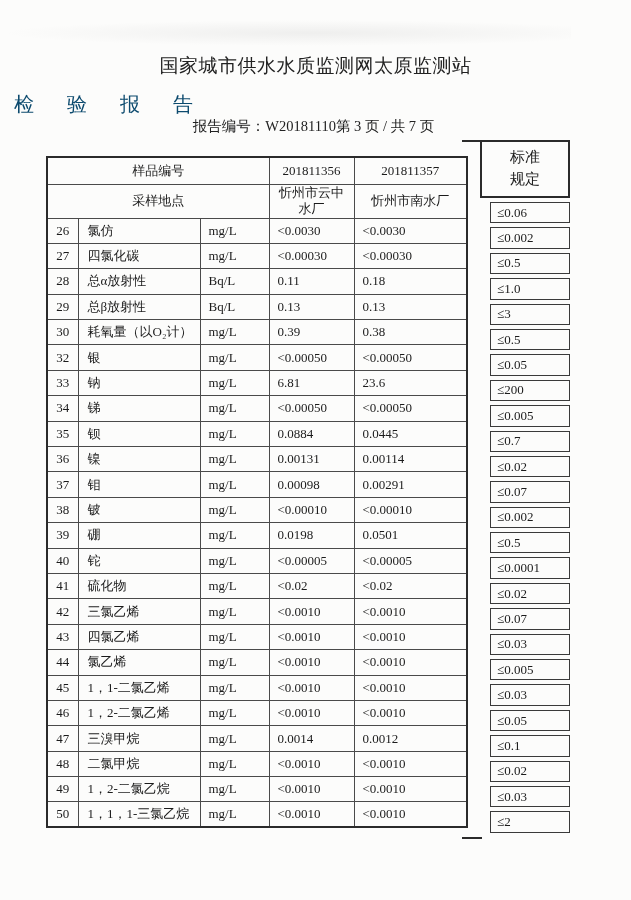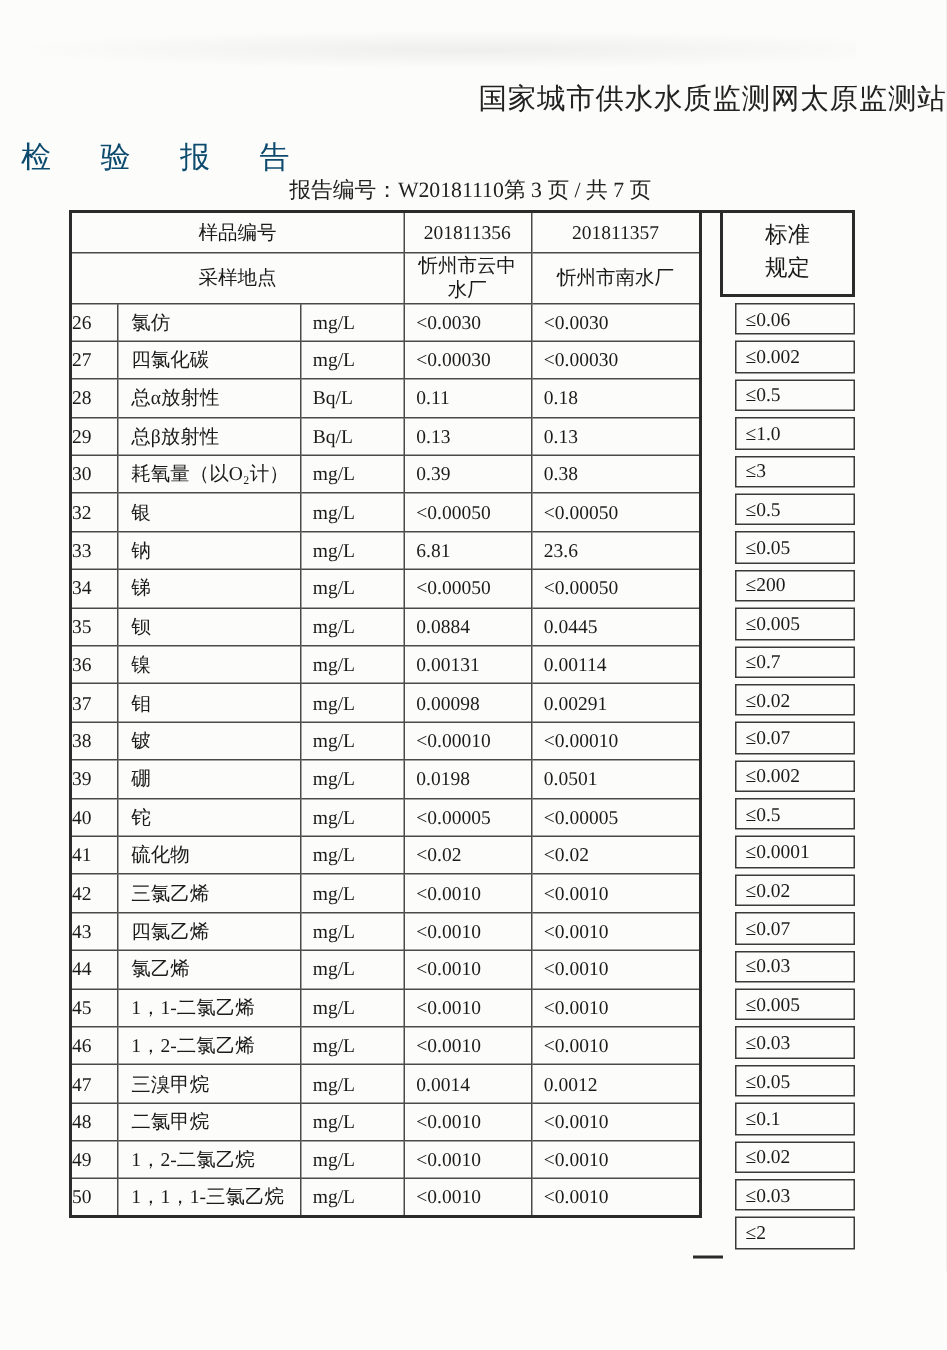--- a/index.html
+++ b/index.html
@@ -10,21 +10,21 @@
     height: 900px;
     margin: 0 auto;
     background: #fcfcfb;
     color: #1b1b1b;
     font-family: "Liberation Serif", "DejaVu Serif", serif;
     overflow: hidden;
   }
   .doc-title {
     position: absolute;
     top: 53px; left: 0; right: 0;
-    text-align: right;
+    text-align: center;
     font-size: 19px;
     letter-spacing: 0.5px;
     color: #222;
   }
   .doc-subtitle {
     position: absolute;
     top: 91px; left: 0; right: 0;
     text-align: left;
     font-size: 20px;
     letter-spacing: 14px;
@@ -42,38 +42,38 @@
   }
   .table-wrap {
     position: absolute;
     top: 140px;
     left: 46px;
     width: 524px;
     height: 701px;
   }
   table.main {
     position: absolute;
-    left: 0; top: 0;
+    left: 0; top: 16px;
     width: 420px;
     border-collapse: collapse;
     table-layout: fixed;
     font-size: 13px;
   }
   table.main td {
     border: 1px solid #4a4a4a;
     vertical-align: middle;
     overflow: hidden;
   }
   table.main { border: 2px solid #2b2b2b; }
   table.main thead td { text-align: center; }
   tr.hdr-a td { height: 27px; }
   tr.hdr-b td { height: 34px; line-height: 1.25; }
   td.loc-cell { padding: 0 7px; }
   tbody.rows td { height: 25.4px; }
-  td.c-no   { font-size: 13px; }
+  td.c-no   { text-align: center; font-size: 13px; }
   td.c-name { padding-left: 9px; font-size: 13px; }
   td.c-unit { padding-left: 8px; font-size: 13px; }
   td.c-val  { padding-left: 8px; font-size: 13px; }
   .std-col {
     position: absolute;
     left: 434px; top: 0;
     width: 90px;
     display: flex;
     flex-direction: column;
     gap: 4px;

